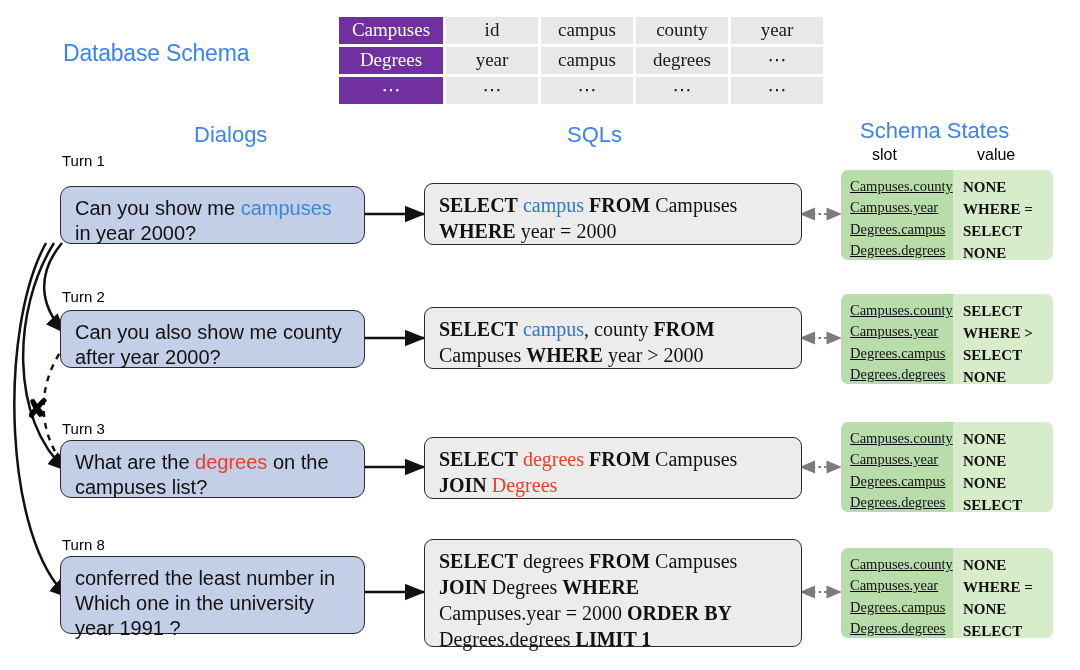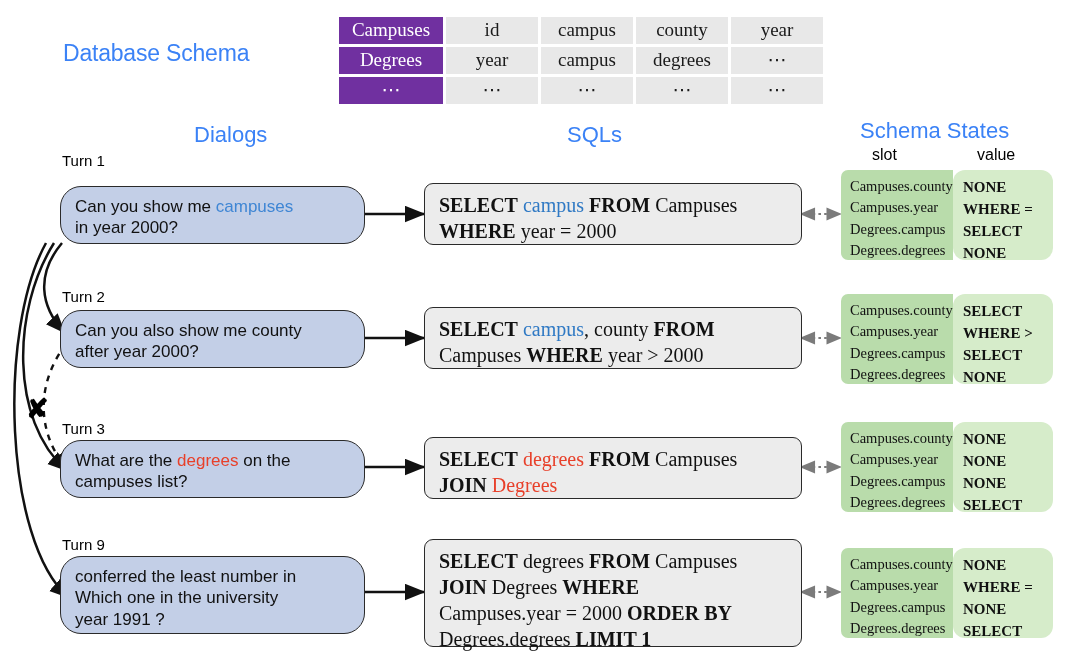--- a/index.html
+++ b/index.html
@@ -75,23 +75,23 @@
   .turn-label {
     position: absolute;
     font-size: 15px;
     color: #000;
     white-space: nowrap;
   }
   .dialog-box {
     position: absolute;
     background: #c3cfe7;
     border: 1.6px solid #2a2a2a;
-    border-radius: 21px;
+    border-radius: 11px;
     box-sizing: border-box;
-    font-size: 17px;
+    font-size: 20px;
     color: #111;
     line-height: 1.26;
     padding: 9px 13px 9px 14px;
   }
   .dialog-box .hl-blue { color: #3f86d4; }
   .dialog-box .hl-red  { color: #e8402a; }
 
   
   .sql-box {
     position: absolute;
@@ -118,26 +118,26 @@
     overflow: hidden;
     font-family: "Liberation Serif", serif;
   }
   .state-col {
     box-sizing: border-box;
     padding: 6px 6px 6px 9px;
   }
   .state-col.slots {
     background: #b9dcab;
     width: 112px;
+    text-decoration: underline;
   }
   .state-col.values {
     background: #d6ecca;
     flex: 1;
     padding-left: 10px;
-    border-radius: 12px;
   }
   .state-row {
     font-size: 14.5px;
     line-height: 1.47;
     color: #111;
     white-space: nowrap;
   }
   .state-col.values .state-row { font-weight: bold; font-size: 15px; }
 
   .x-mark {
@@ -291,21 +291,21 @@
           <div class="state-row">Degrees.campus</div>
           <div class="state-row">Degrees.degrees</div>
         </div>
         <div class="state-col values">
           <div class="state-row">NONE</div>
           <div class="state-row">NONE</div>
           <div class="state-row">NONE</div>
           <div class="state-row">SELECT</div>
         </div>
       </div>
-      <div class="turn-label" style="left: 62px; top: 536px;">Turn 9</div>
+      <div class="turn-label" style="left: 62px; top: 536px;">Turn 8</div>
       <div class="dialog-box" style="left: 60px; top: 556px; width: 305px; height: 78px;">
         <div><span>conferred the least number in</span></div>
         <div><span>Which one in the university</span></div>
         <div><span>year 1991 ?</span></div>
       </div>
       <div class="sql-box" style="left: 424px; top: 539px; width: 378px; height: 108px;">
         <div><b>SELECT</b><span> degrees </span><b>FROM</b><span> Campuses</span></div>
         <div><b>JOIN</b><span> Degrees </span><b>WHERE</b></div>
         <div><span>Campuses.year = 2000 </span><b>ORDER BY</b></div>
         <div><span>Degrees.degrees </span><b>LIMIT 1</b></div>

